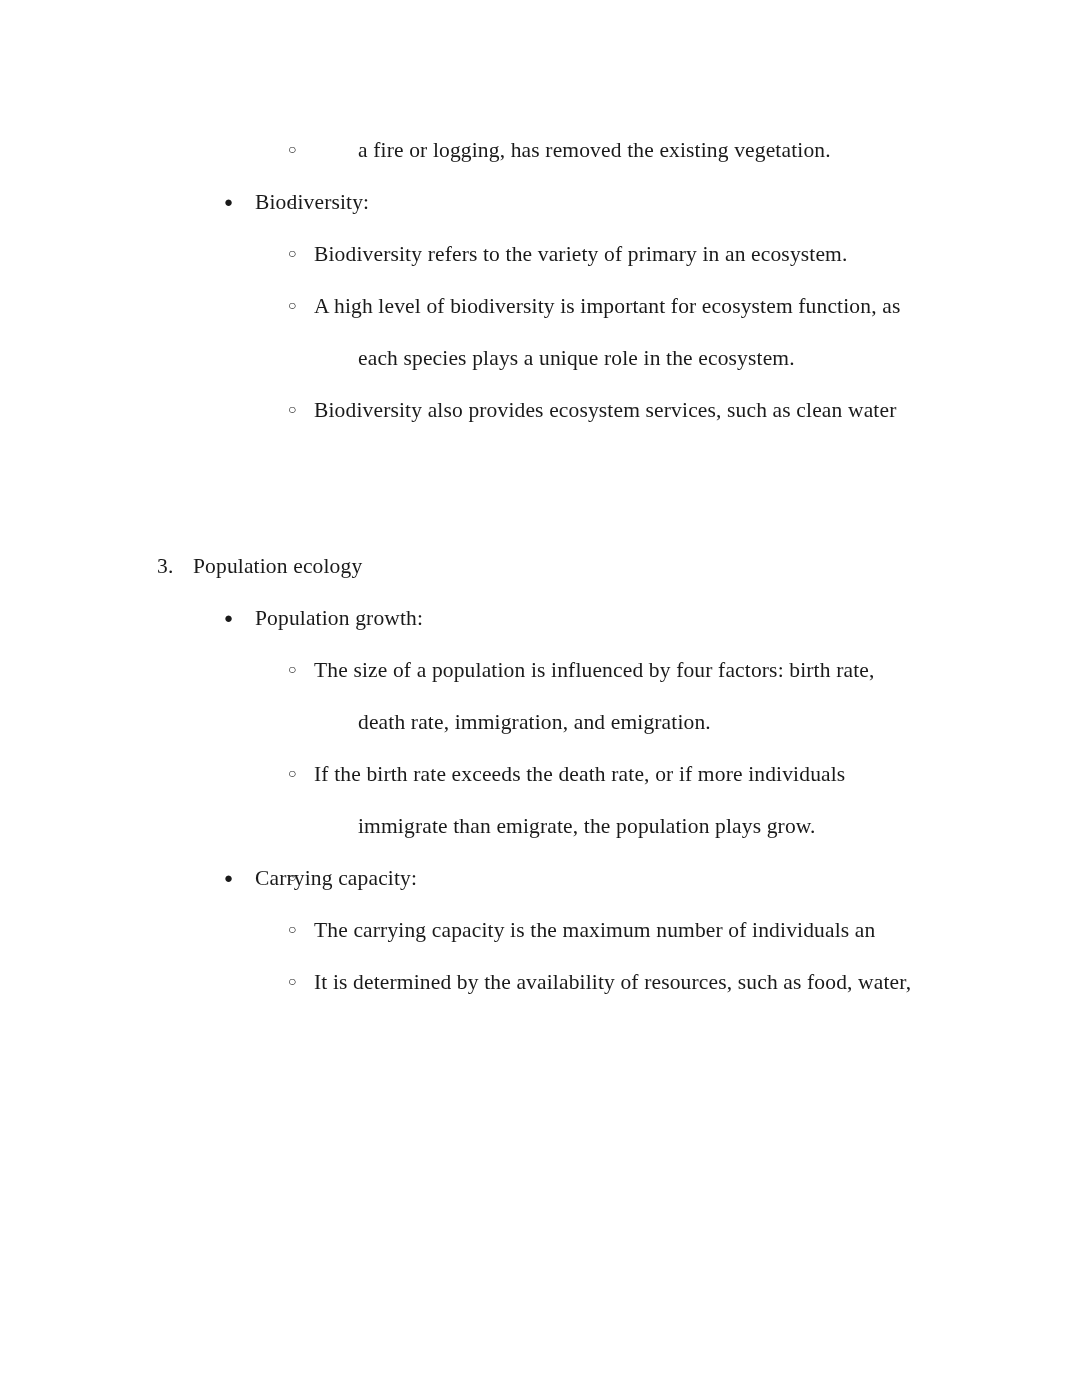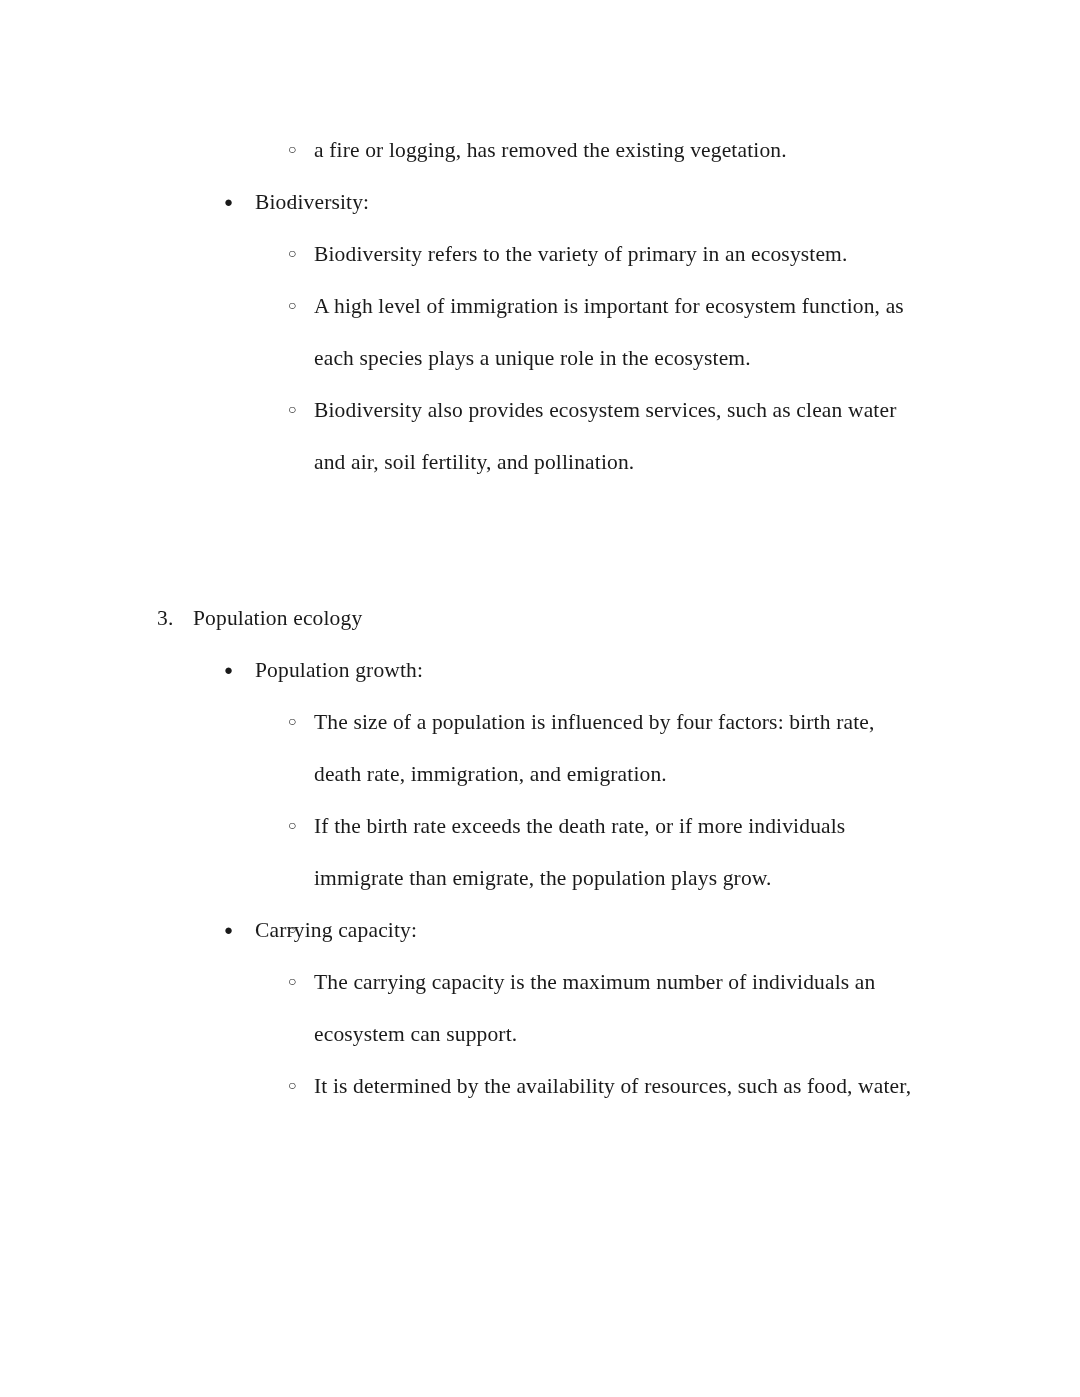--- a/index.html
+++ b/index.html
@@ -54,20 +54,21 @@
   }
   .lvl2 > .marker {
     position: absolute;
     left: 288px;
     top: 0;
     font-size: 14px;
     line-height: 52px;
   }
   .lvl2-cont {
     padding-left: 314px;
+    margin-left: 44px;
   }
 
   
   .numbered {
     padding-left: 193px;
   }
   .numbered > .marker {
     position: absolute;
     left: 157px;
     top: 0;
@@ -91,32 +92,30 @@
 
 <div class="page">
   <div class="doc-body">
     <div class="top-pad"></div>
     <div id="content">
         <div class="line lvl2"><span class="marker">○</span></div>
         <div class="line lvl2-cont"><span>a fire or logging, has removed the existing vegetation.</span></div>
         <div class="line lvl2"><span class="marker">○</span></div>
         <div class="line lvl1"><span class="marker">●</span><span>Biodiversity:</span></div>
         <div class="line lvl2"><span class="marker">○</span><span>Biodiversity refers to the variety of primary in an ecosystem.</span></div>
-        <div class="line lvl2"><span class="marker">○</span><span>A high level of immigration is important for ecosystem function, as</span></div>
+        <div class="line lvl2"><span class="marker">○</span><span>A high level of biodiversity is important for ecosystem function, as</span></div>
         <div class="line lvl2-cont"><span>each species plays a unique role in the ecosystem.</span></div>
         <div class="line lvl2"><span class="marker">○</span><span>Biodiversity also provides ecosystem services, such as clean water</span></div>
-        <div class="line lvl2-cont"><span>and air, soil fertility, and pollination.</span></div>
         <div class="spacer"></div>
         <div class="spacer-half"></div>
         <div class="line numbered"><span class="marker">3.</span><span>Population ecology</span></div>
         <div class="line lvl1"><span class="marker">●</span><span>Population growth:</span></div>
         <div class="line lvl2"><span class="marker">○</span><span>The size of a population is influenced by four factors: birth rate,</span></div>
         <div class="line lvl2-cont"><span>death rate, immigration, and emigration.</span></div>
         <div class="line lvl2"><span class="marker">○</span><span>If the birth rate exceeds the death rate, or if more individuals</span></div>
         <div class="line lvl2-cont"><span>immigrate than emigrate, the population plays grow.</span></div>
         <div class="line lvl2"><span class="marker">○</span></div>
         <div class="line lvl1"><span class="marker">●</span><span>Carrying capacity:</span></div>
         <div class="line lvl2"><span class="marker">○</span><span>The carrying capacity is the maximum number of individuals an</span></div>
-        <div class="line lvl2-cont"><span>ecosystem can support.</span></div>
         <div class="line lvl2"><span class="marker">○</span><span>It is determined by the availability of resources, such as food, water,</span></div>
       </div>
   </div>
 </div>
 
 </body></html>

